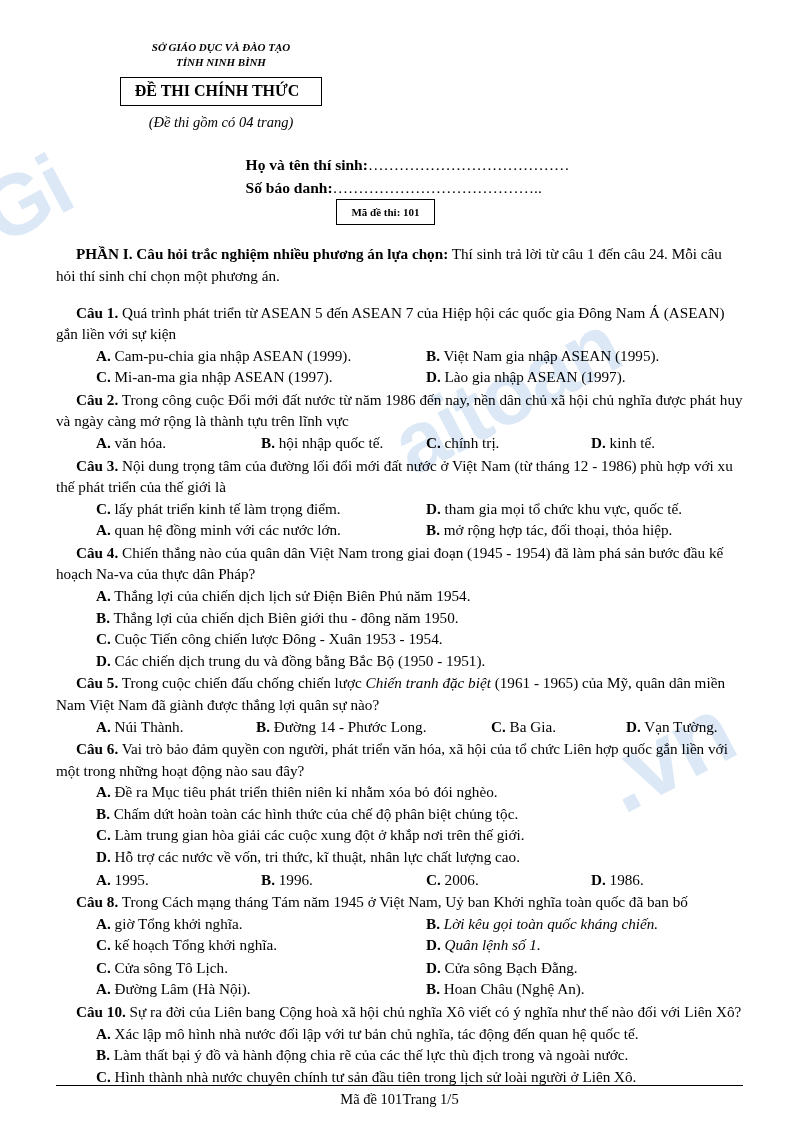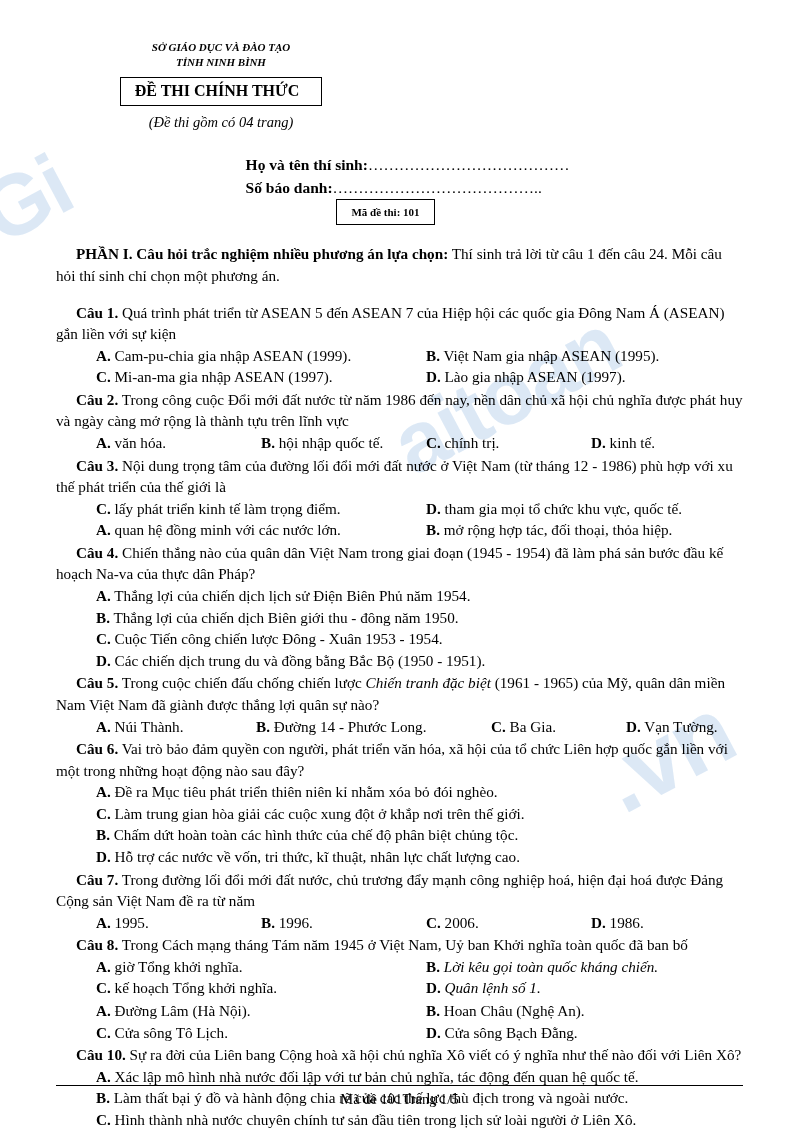--- a/index.html
+++ b/index.html
@@ -269,27 +269,26 @@
           <div style="width:160px;flex:none"><span class="lbl">A.</span><span> Núi Thành.</span></div>
           <div style="width:235px;flex:none"><span class="lbl">B.</span><span> Đường 14 - Phước Long.</span></div>
           <div style="width:135px;flex:none"><span class="lbl">C.</span><span> Ba Gia.</span></div>
           <div style="flex:1"><span class="lbl">D.</span><span> Vạn Tường.</span></div>
         </div>
       </div>
 
       <div class="q">
         <p class="q-stem"><span class="lbl">Câu 6.</span><span> Vai trò bảo đảm quyền con người, phát triển văn hóa, xã hội của tổ chức Liên hợp quốc gắn liền với một trong những hoạt động nào sau đây?</span></p>
         <p class="opt-full"><span class="lbl">A.</span><span> Đề ra Mục tiêu phát triển thiên niên kỉ nhằm xóa bỏ đói nghèo.</span></p>
+        <p class="opt-full"><span class="lbl">B.</span><span> Chấm dứt hoàn toàn các hình thức của chế độ phân biệt chủng tộc.</span></p>
         <p class="opt-full"><span class="lbl">C.</span><span> Làm trung gian hòa giải các cuộc xung đột ở khắp nơi trên thế giới.</span></p>
-        <p class="opt-full"><span class="lbl">B.</span><span> Chấm dứt hoàn toàn các hình thức của chế độ phân biệt chủng tộc.</span></p>
         <p class="opt-full"><span class="lbl">D.</span><span> Hỗ trợ các nước về vốn, tri thức, kĩ thuật, nhân lực chất lượng cao.</span></p>
       </div>
 
       <div class="q">
-        <p class="q-stem"><span class="lbl">Câu 7.</span><span> Trong đường lối đổi mới đất nước, chủ trương đẩy mạnh công nghiệp hoá, hiện đại hoá được Đảng Cộng sản Việt Nam đề ra từ năm</span></p>
         <div class="opts-row">
           <div style="width:165px;flex:none"><span class="lbl">A.</span><span> 1995.</span></div>
           <div style="width:165px;flex:none"><span class="lbl">B.</span><span> 1996.</span></div>
           <div style="width:165px;flex:none"><span class="lbl">C.</span><span> 2006.</span></div>
           <div style="flex:1"><span class="lbl">D.</span><span> 1986.</span></div>
         </div>
       </div>
 
       <div class="q">
         <p class="q-stem"><span class="lbl">Câu 8.</span><span> Trong Cách mạng tháng Tám năm 1945 ở Việt Nam, Uỷ ban Khởi nghĩa toàn quốc đã ban bố</span></p>
@@ -298,26 +297,26 @@
           <div class="opt-b"><span class="lbl">B.</span><span class="italic"> Lời kêu gọi toàn quốc kháng chiến.</span></div>
         </div>
         <div class="opts-row">
           <div class="opt-c"><span class="lbl">C.</span><span> kế hoạch Tổng khởi nghĩa.</span></div>
           <div class="opt-d"><span class="lbl">D.</span><span class="italic"> Quân lệnh số 1.</span></div>
         </div>
       </div>
 
       <div class="q">
         <div class="opts-row">
+          <div class="opt-c"><span class="lbl">C.</span><span> Cửa sông Tô Lịch.</span></div>
+          <div class="opt-d"><span class="lbl">D.</span><span> Cửa sông Bạch Đằng.</span></div>
+        </div>
+        <div class="opts-row">
           <div class="opt-a"><span class="lbl">A.</span><span> Đường Lâm (Hà Nội).</span></div>
           <div class="opt-b"><span class="lbl">B.</span><span> Hoan Châu (Nghệ An).</span></div>
-        </div>
-        <div class="opts-row">
-          <div class="opt-c"><span class="lbl">C.</span><span> Cửa sông Tô Lịch.</span></div>
-          <div class="opt-d"><span class="lbl">D.</span><span> Cửa sông Bạch Đằng.</span></div>
         </div>
       </div>
 
       <div class="q">
         <p class="q-stem"><span class="lbl">Câu 10.</span><span> Sự ra đời của Liên bang Cộng hoà xã hội chủ nghĩa Xô viết có ý nghĩa như thế nào đối với Liên Xô?</span></p>
         <p class="opt-full"><span class="lbl">A.</span><span> Xác lập mô hình nhà nước đối lập với tư bản chủ nghĩa, tác động đến quan hệ quốc tế.</span></p>
         <p class="opt-full"><span class="lbl">B.</span><span> Làm thất bại ý đồ và hành động chia rẽ của các thế lực thù địch trong và ngoài nước.</span></p>
         <p class="opt-full"><span class="lbl">C.</span><span> Hình thành nhà nước chuyên chính tư sản đầu tiên trong lịch sử loài người ở Liên Xô.</span></p>
 
       </div>

